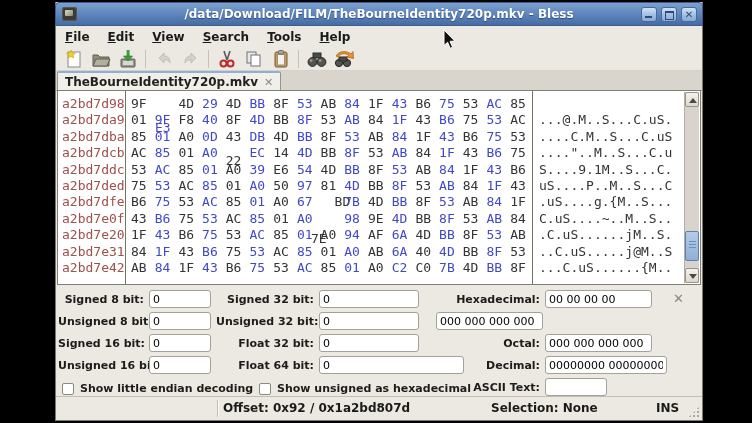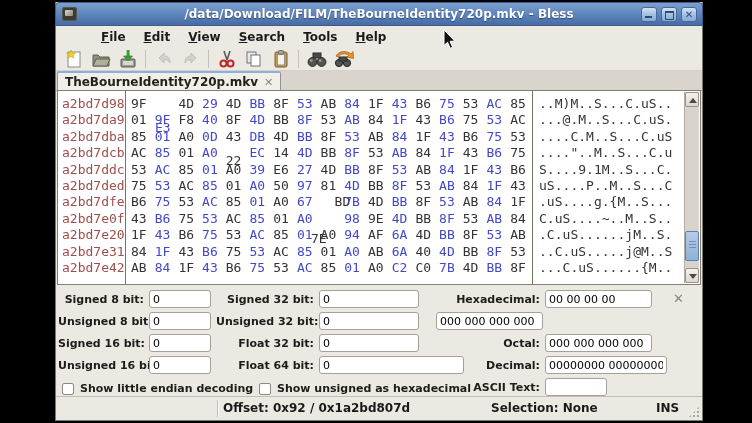--- a/index.html
+++ b/index.html
@@ -18,21 +18,21 @@
   .title{position:absolute;left:50%;top:4px;transform:translateX(-50%);white-space:nowrap;
          color:#fff;font-size:12px;font-weight:bold;text-shadow:0 1px 1px #2e4a74;}
   .winbtns{position:absolute;right:5px;top:4px;display:flex;gap:4px;}
   .wbtn{width:16px;height:15px;border:1px solid #48699c;border-radius:3px;box-sizing:border-box;
         background:linear-gradient(#d2e2f4,#9dbbdf 60%,#89abd4);position:relative;cursor:default;}
   .wbtn .g-min{position:absolute;left:3px;bottom:3px;width:7px;height:2px;background:#2c4a78;}
   .wbtn .g-max{position:absolute;left:3px;top:3px;width:7px;height:6px;border:2px solid #2c4a78;border-width:2px 1px 1px 1px;}
   .wbtn .g-clo{position:absolute;left:0;top:0;width:14px;height:13px;color:#2c4a78;font-size:10px;
         font-weight:bold;text-align:center;line-height:13px;}
   
-  .menubar{position:absolute;left:0;right:0;top:24px;height:21px;background:#ece9e2;padding-left:36px;}
+  .menubar{position:absolute;left:0;right:0;top:24px;height:21px;background:#ece9e2;}
   .menu-item{display:inline-block;padding:3px 9px 0 9px;font-size:12px;font-weight:bold;color:#1a1a1a;height:18px;}
   .menu-item u{text-decoration:underline;}
   
   .toolbar{position:absolute;left:0;right:0;top:45px;height:24px;background:#ece9e2;
            border-bottom:1px solid #d6d2ca;display:flex;align-items:center;padding-left:4px;box-sizing:border-box;}
   .tbtn{width:27px;height:22px;display:inline-flex;align-items:center;justify-content:center;position:relative;}
   .tsep{width:1px;height:18px;background:#c6c2ba;margin:0 4px;}
   .dis{opacity:.45;filter:grayscale(1);}
   
   .tabstrip{position:absolute;left:0;right:0;top:69px;height:19px;background:#d9d5cd;
@@ -214,21 +214,20 @@
           <span class="byte alt" style="left: 238.9px;">53</span>
           <span class="byte" style="left: 262.6px;">AB</span>
           <span class="byte alt" style="left: 286.3px;">84</span>
           <span class="byte" style="left: 310px;">1F</span>
           <span class="byte alt" style="left: 333.7px;">43</span>
           <span class="byte" style="left: 357.4px;">B6</span>
           <span class="byte alt" style="left: 381.1px;">75</span>
           <span class="byte" style="left: 404.8px;">53</span>
           <span class="byte alt" style="left: 428.5px;">AC</span>
           <span class="byte" style="left: 452.2px;">85</span>
-          <span class="ascii">..M)M..S...C.uS..</span>
         </div>
         <div class="hexrow">
           <span class="off">a2bd7da9</span>
           <span class="byte" style="left: 73px;">01</span>
           <span class="byte alt" style="left: 96.7px;">9F</span>
           <span class="byte" style="left: 120.4px;">F8</span>
           <span class="byte alt" style="left: 144.1px;">40</span>
           <span class="byte" style="left: 167.8px;">8F</span>
           <span class="byte alt" style="left: 191.5px;">4D</span>
           <span class="byte" style="left: 215.2px;">BB</span>
@@ -288,21 +287,21 @@
         </div>
         <div class="hexrow">
           <span class="off">a2bd7ddc</span>
           <span class="byte" style="left: 73px;">53</span>
           <span class="byte alt" style="left: 96.7px;">AC</span>
           <span class="byte" style="left: 120.4px;">85</span>
           <span class="byte alt" style="left: 144.1px;">01</span>
           <span class="byte" style="left: 167.8px;">A0</span>
           <span class="byte alt" style="left: 191.5px;">39</span>
           <span class="byte" style="left: 215.2px;">E6</span>
-          <span class="byte alt" style="left: 238.9px;">27</span>
+          <span class="byte alt" style="left: 238.9px;">54</span>
           <span class="byte" style="left: 262.6px;">4D</span>
           <span class="byte alt" style="left: 286.3px;">BB</span>
           <span class="byte" style="left: 310px;">8F</span>
           <span class="byte alt" style="left: 333.7px;">53</span>
           <span class="byte" style="left: 357.4px;">AB</span>
           <span class="byte alt" style="left: 381.1px;">84</span>
           <span class="byte" style="left: 404.8px;">1F</span>
           <span class="byte alt" style="left: 428.5px;">43</span>
           <span class="byte" style="left: 452.2px;">B6</span>
           <span class="ascii">S....9.1M..S...C.</span>

